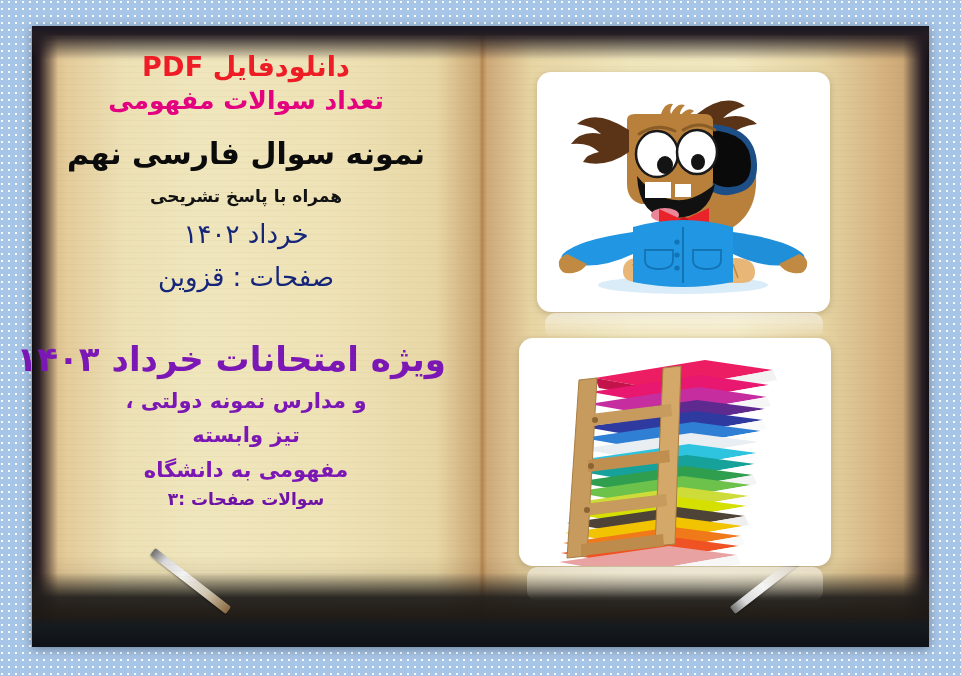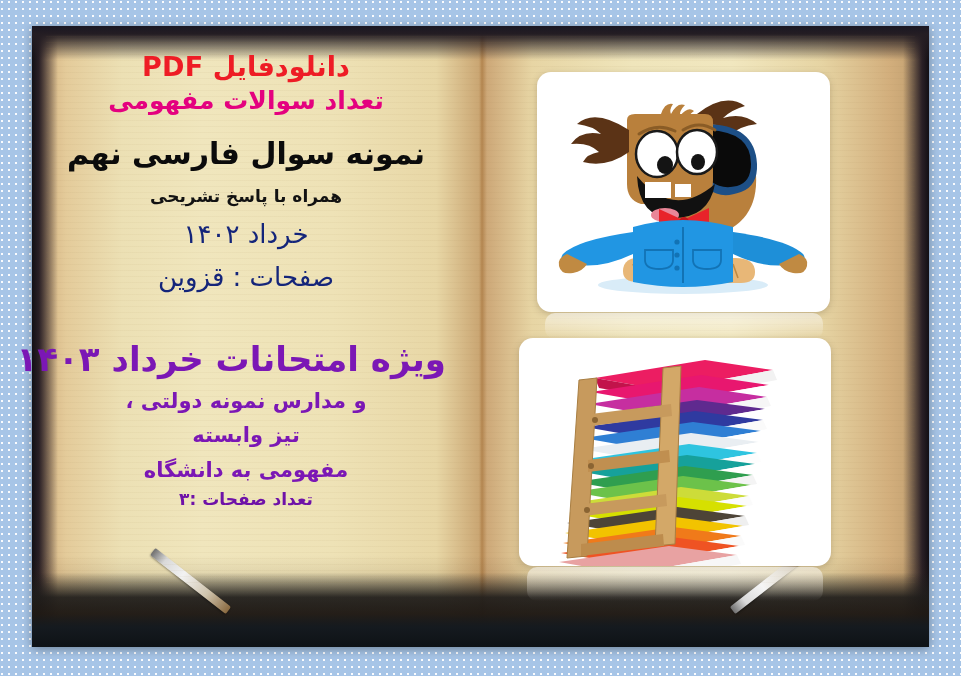--- a/index.html
+++ b/index.html
@@ -114,21 +114,21 @@
     <p class="ln l-sub">همراه با پاسخ تشریحی</p>
     <p class="ln l-nav">خرداد ۱۴۰۲</p>
     <p class="ln l-nav">صفحات : قزوین</p>
 
     <div class="gap"></div>
 
     <p class="ln l-pur">ویژه امتحانات خرداد ۱۴۰۳</p>
     <p class="ln l-pur2">و مدارس نمونه دولتی ،</p>
     <p class="ln l-pur2">تیز وابسته</p>
     <p class="ln l-pur2">مفهومی به دانشگاه</p>
-    <p class="ln l-pages">تعداد صفحات :۳</p>
+    <p class="ln l-pages">سوالات صفحات :۳</p>
   </div>
 
   <div class="card" id="card-dog">
     <svg viewBox="0 0 293 240" xmlns="http://www.w3.org/2000/svg">
 
       <ellipse cx="146" cy="213" rx="85" ry="9" fill="#d9ecf8"></ellipse>
 
       <path d="M116 160 h20 v50 h-20 z" fill="#c08a42"></path>
       <path d="M156 160 h20 v50 h-20 z" fill="#c08a42"></path>
 

